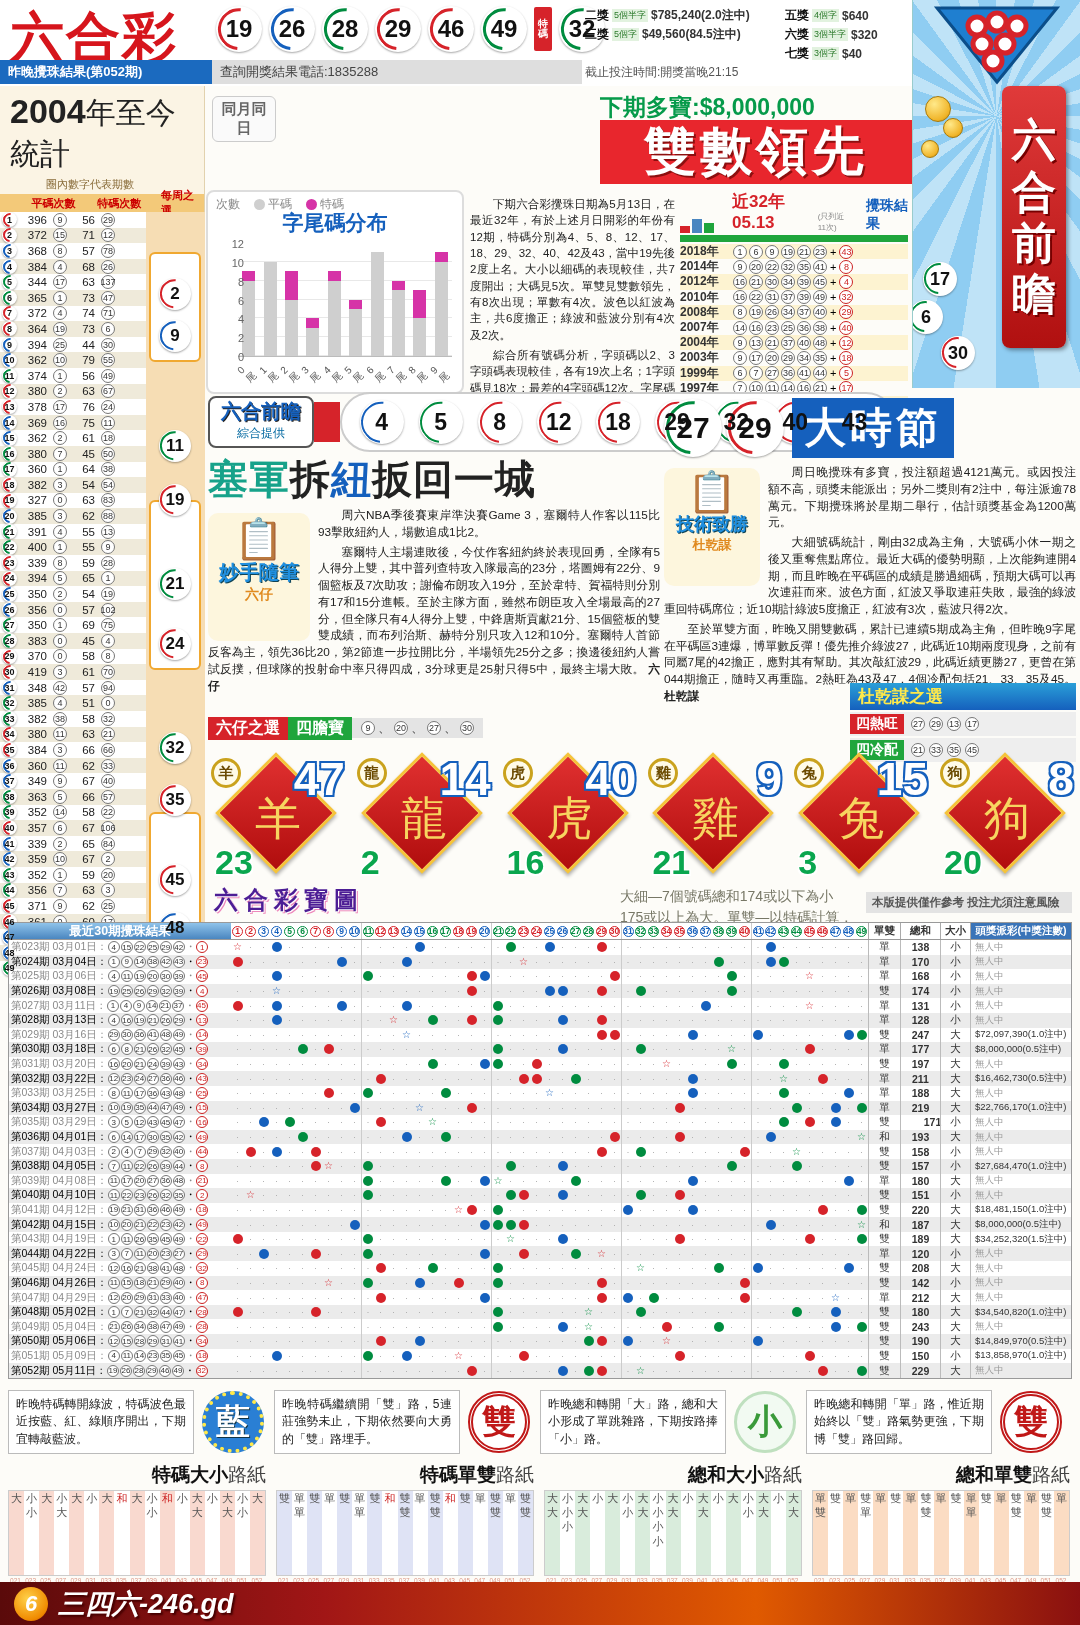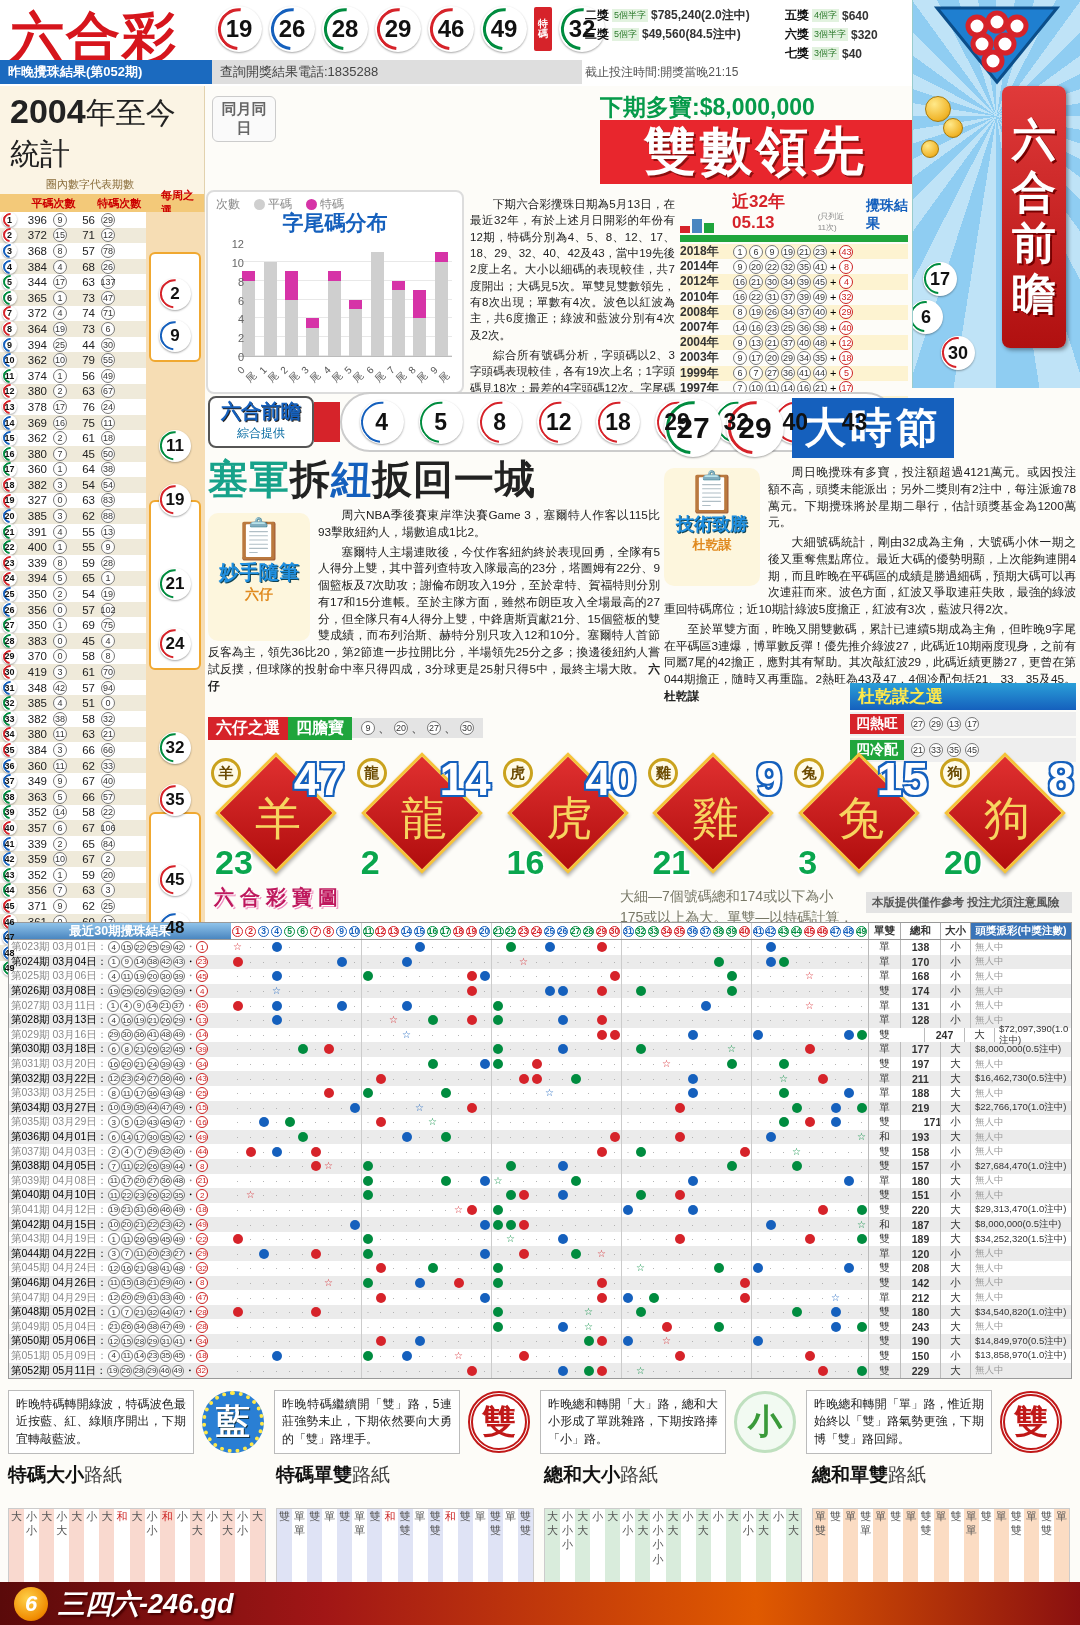--- a/index.html
+++ b/index.html
@@ -159,21 +159,21 @@
   .zanimal{position:absolute;left:38px;top:28px;width:70px;height:70px;display:flex;align-items:center;justify-content:center;
      font-size:46px;color:#f7d560;z-index:2;}
   .zbadge{position:absolute;left:6px;top:2px;width:30px;height:30px;border-radius:50%;background:#fffbe8;border:3px solid #caa21d;
      display:flex;align-items:center;justify-content:center;font-size:15px;color:#6b4a00;z-index:3;font-weight:bold;}
   .zbig{position:absolute;right:6px;top:-4px;font-size:46px;font-weight:bold;color:#fff;z-index:3;
      text-shadow:2px 2px 0 #1560bd,-2px 2px 0 #1560bd,2px -2px 0 #1560bd,-2px -2px 0 #1560bd;}
   .zsmall{position:absolute;left:10px;bottom:-2px;font-size:34px;font-weight:bold;color:#0aa64e;z-index:3;
      text-shadow:1.5px 1.5px 0 #fff,-1.5px 1.5px 0 #fff,1.5px -1.5px 0 #fff,-1.5px -1.5px 0 #fff;}
 
   
-  .bt-title{position:absolute;left:214px;top:884px;font-size:20px;font-weight:bold;color:#be185d;letter-spacing:6px;
+  .bt-title{position:absolute;left:214px;top:884px;font-size:24px;font-weight:bold;color:#4c1d95;letter-spacing:6px;
      text-shadow:1px 1px 0 #fff,2px 2px 0 #e8b;}
   .bt-note{position:absolute;left:620px;top:886px;width:240px;font-size:14px;color:#776;line-height:1.5;}
   .bt-disc{position:absolute;left:866px;top:892px;width:206px;background:#e3e3e3;color:#555;font-size:11.5px;
      padding:3px 6px;font-weight:bold;}
 
   
   .rtable{position:absolute;left:8px;top:922px;width:1064px;border:1px solid #999;background:#fff;font-size:10.5px;}
   .rt-head{display:flex;height:17px;align-items:stretch;border-bottom:1px solid #999;}
   .rt-head .lh{width:222px;background:linear-gradient(#8fc3ea,#4a86c0);color:#fff;font-weight:bold;font-size:12.5px;
      display:flex;align-items:center;justify-content:center;}
@@ -204,21 +204,21 @@
      text-align:justify;}
   .seal{width:62px;height:62px;border-radius:50%;display:flex;align-items:center;justify-content:center;
      font-size:34px;font-weight:bold;flex:0 0 auto;}
   .seal.chip{background:#2a7fd4;border:4px dotted #ffe94a;color:#fff;text-shadow:1px 1px 0 #134;}
   .seal.red{background:#fff;border:5px double #c01818;color:#c01818;}
   .seal.green{background:#f2faf2;border:3px solid #bfe0bf;color:#3a9a3a;}
 
   
   .roads{position:absolute;left:8px;top:1462px;width:1064px;display:flex;gap:10px;}
   .road{width:258px;}
-  .road h3{margin:0 0 20px 0;font-size:19px;color:#111;}
+  .road h3{margin:0 0 2px 0;font-size:19px;color:#111;text-align:right;}
   .road h3 .lt{font-weight:normal;color:#444;}
   .rgrid{display:flex;border:1px solid #ccc;background:#fff;height:86px;}
   .rcol{width:15.1px;display:flex;flex-direction:column;}
   .rcell{height:14.3px;font-size:11px;display:flex;align-items:center;justify-content:center;color:#555;}
   .rcell.he{color:#c22;}
   .rlabels{display:flex;margin-top:1px;}
   .rlabels span{width:15.1px;font-size:6.5px;color:#d98;text-align:center;overflow:hidden;}
   .rfoot{font-size:9.5px;color:#777;text-align:center;margin-top:2px;}
 
   
@@ -2140,21 +2140,21 @@
             <div class="mxc">·</div>
             <div class="mxc">·</div>
             <div class="mxc">
               <div class="dotball" style="background: rgb(21, 96, 189);"></div>
             </div>
             <div class="mxc">
               <div class="dotball" style="background: rgb(0, 140, 63);"></div>
             </div>
           </div>
           <div class="sv" style="width: 32px;">雙</div>
-          <div class="sv sum" style="width: 40px; margin-left: 24px;">247</div>
+          <div class="sv sum" style="width: 40px;">247</div>
           <div class="sv" style="width: 30px;">大</div>
           <div class="pay" style="flex: 1 1 0%;">$72,097,390(1.0注中)</div>
         </div>
         <div class="rt-row">
           <div class="lbl">
             <span>第030期 03月18日：</span>
             <span class="cn">6</span>
             <span class="cn">8</span>
             <span class="cn">21</span>
             <span class="cn">26</span>
@@ -3126,21 +3126,21 @@
             </div>
             <div class="mxc">·</div>
             <div class="mxc">·</div>
             <div class="mxc">
               <div class="dotball" style="background: rgb(0, 140, 63);"></div>
             </div>
           </div>
           <div class="sv" style="width: 32px;">雙</div>
           <div class="sv sum" style="width: 40px;">220</div>
           <div class="sv" style="width: 30px;">大</div>
-          <div class="pay" style="flex: 1 1 0%;">$29,313,470(1.0注中)</div>
+          <div class="pay" style="flex: 1 1 0%;">$18,481,150(1.0注中)</div>
         </div>
         <div class="rt-row">
           <div class="lbl">
             <span>第042期 04月15日：</span>
             <span class="cn">10</span>
             <span class="cn">20</span>
             <span class="cn">21</span>
             <span class="cn">22</span>
             <span class="cn">23</span>
             <span class="cn">42</span>

